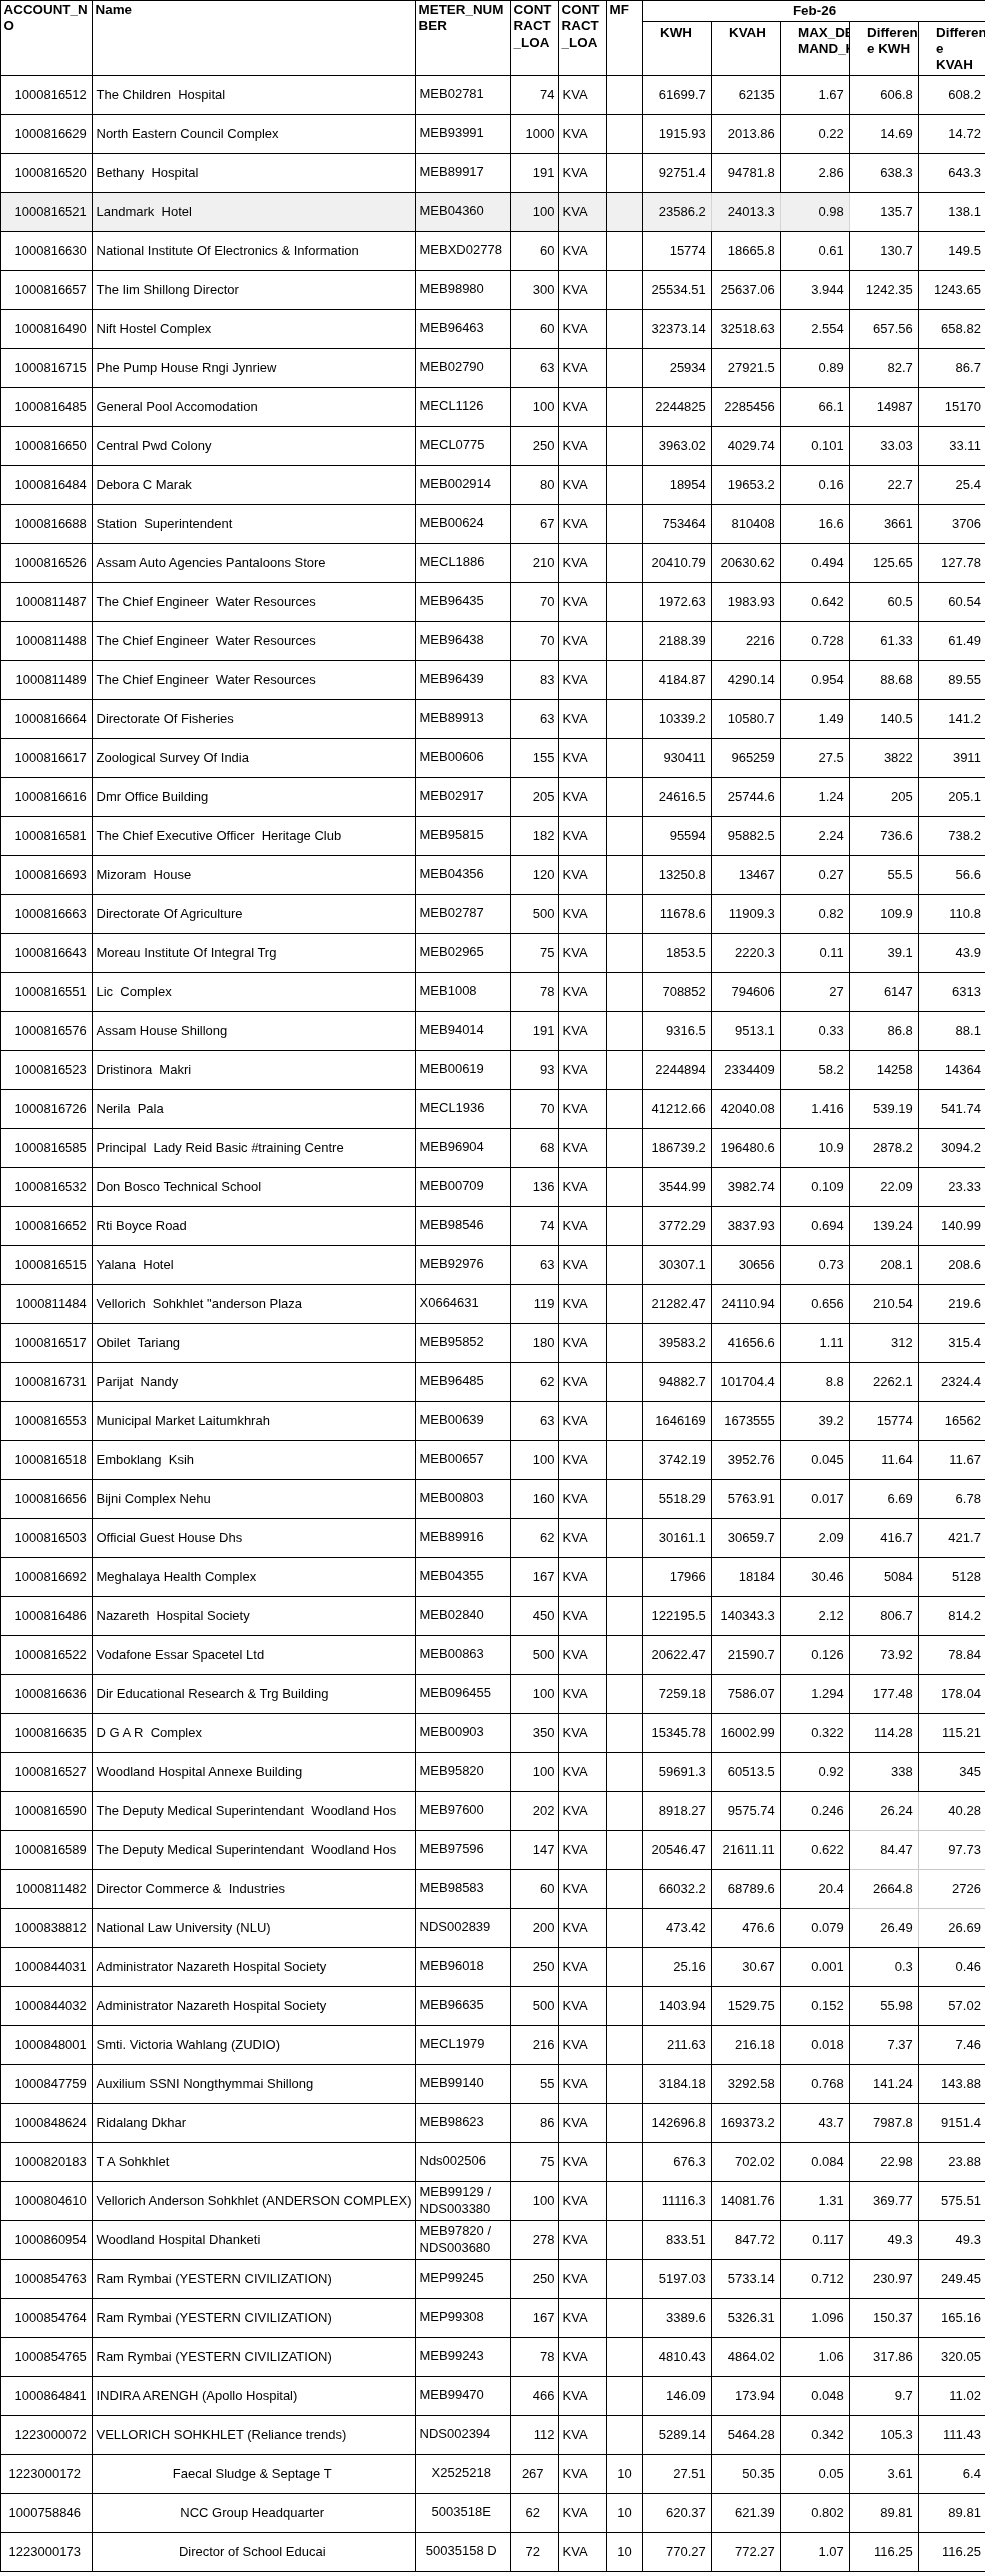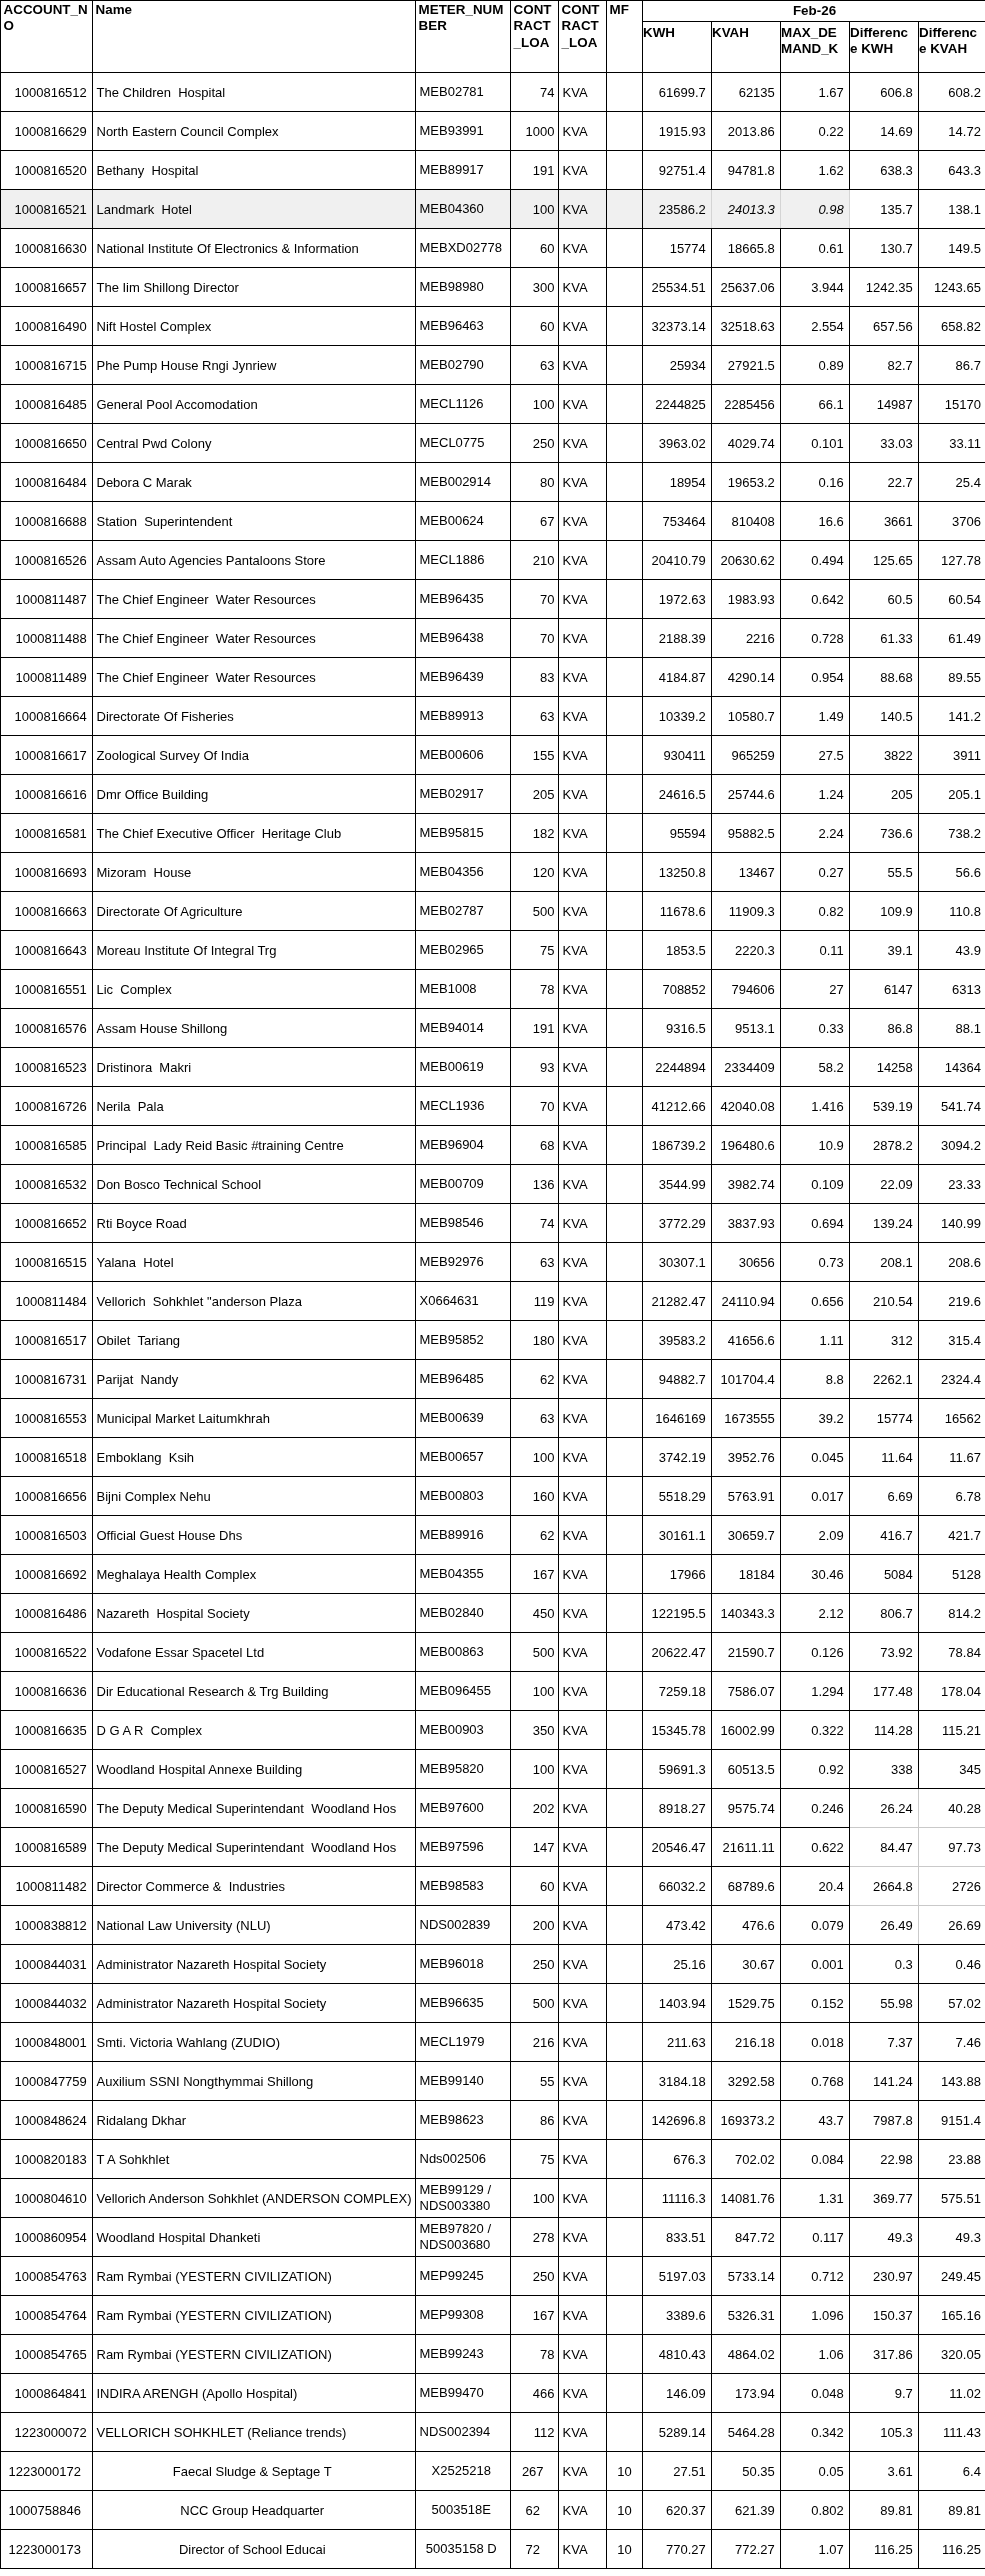--- a/index.html
+++ b/index.html
@@ -4,36 +4,36 @@
 <style>
   html,body{margin:0;padding:0;background:#fff;}
   body{font-family:"Liberation Sans", sans-serif;color:#000;width:986px;}
   table{border-collapse:collapse;table-layout:fixed;width:986px;}
   td,th{border:0.9px solid #000;overflow:hidden;box-sizing:border-box;}
   thead tr.h1{height:21px;}
   thead tr.h2{height:51px;}
   th{font-size:13.4px;font-weight:bold;padding:0.9px 2.6px;line-height:1.22;}
   th.vspan{vertical-align:top;text-align:left;white-space:pre-line;}
   th.group{vertical-align:middle;text-align:center;border-left:1.7px solid #000;}
-  tr.h2 th{vertical-align:top;text-align:left;white-space:pre-line;padding-left:0;padding-top:2.6px;}
+  tr.h2 th{vertical-align:top;text-align:left;white-space:pre-line;padding-left:17px;padding-top:2.6px;}
   tr.h2 th.kwh{border-left:1.7px solid #000;}
   tbody tr{height:39px;}
   td{font-size:13px;vertical-align:middle;padding:0 3.5px;}
   .c0{text-align:right;padding-right:5.2px;}
   .c1{text-align:left;white-space:pre;}
   .c2{text-align:left;white-space:pre-line;line-height:1.25;}
   .c3{text-align:right;padding-right:3.5px;}
   .c4{text-align:left;}
   .c5{text-align:center;}
   .c6,.c7,.c8,.c9,.c10{text-align:right;padding-right:5.2px;}
   .c6{border-left:1.7px solid #000;}
   
   tr.hl .c0,tr.hl .c1,tr.hl .c2,tr.hl .c3,tr.hl .c4,tr.hl .c5,tr.hl .c6,tr.hl .c7,tr.hl .c8{background:#f0f0f0;}
   tr.hl .c6{border-top-color:#d4d4d4;border-right-color:#d4d4d4;border-left:1.7px solid #000;}
-  tr.hl .c7,tr.hl .c8{border-top-color:#d4d4d4;border-left-color:#d4d4d4;border-right-color:#d4d4d4;font-style:italic;}
+  tr.hl .c7,tr.hl .c8{border-top-color:#d4d4d4;border-left-color:#d4d4d4;border-right-color:#d4d4d4;}
   tr.hl .c9{border-left-color:#d4d4d4;padding-left:28px;}
   
   tr.lt .c9{border-right-color:#c9c9c9;border-top-color:#c9c9c9;border-bottom-color:#c9c9c9;}
   tr.lt .c10{border-left-color:#c9c9c9;border-top-color:#c9c9c9;border-bottom-color:#c9c9c9;}
   tr.lt-last .c9,tr.lt-last .c10{border-bottom-color:#000;}
   
   tr.ctr .c0,tr.ctr .c1,tr.ctr .c2,tr.ctr .c3{text-align:center;padding-left:0;padding-right:3.5px;}
 </style>
 </head>
 <body>
@@ -108,21 +108,21 @@
       </tr>
       <tr>
         <td class="c0">1000816520</td>
         <td class="c1">Bethany  Hospital</td>
         <td class="c2">MEB89917</td>
         <td class="c3">191</td>
         <td class="c4">KVA</td>
         <td class="c5"></td>
         <td class="c6">92751.4</td>
         <td class="c7">94781.8</td>
-        <td class="c8">1.62</td>
+        <td class="c8">2.86</td>
         <td class="c9">638.3</td>
         <td class="c10">643.3</td>
       </tr>
       <tr class="hl">
         <td class="c0">1000816521</td>
         <td class="c1">Landmark  Hotel</td>
         <td class="c2">MEB04360</td>
         <td class="c3">100</td>
         <td class="c4">KVA</td>
         <td class="c5"></td>

